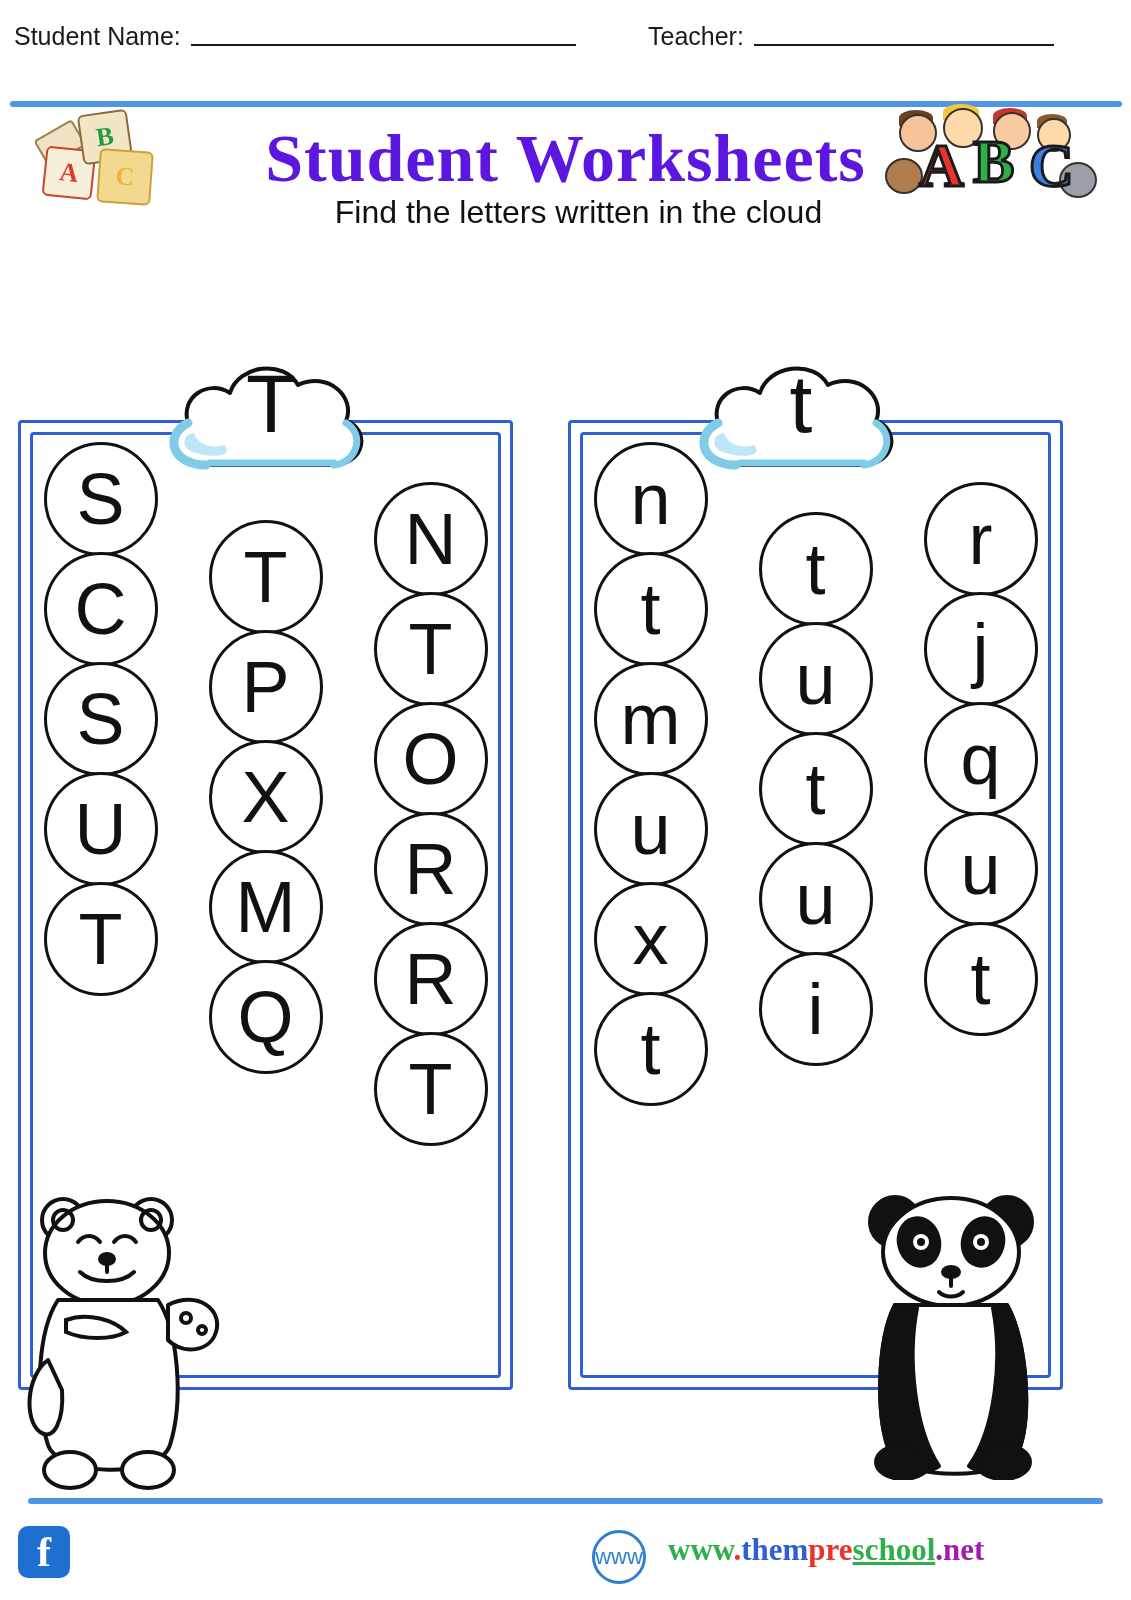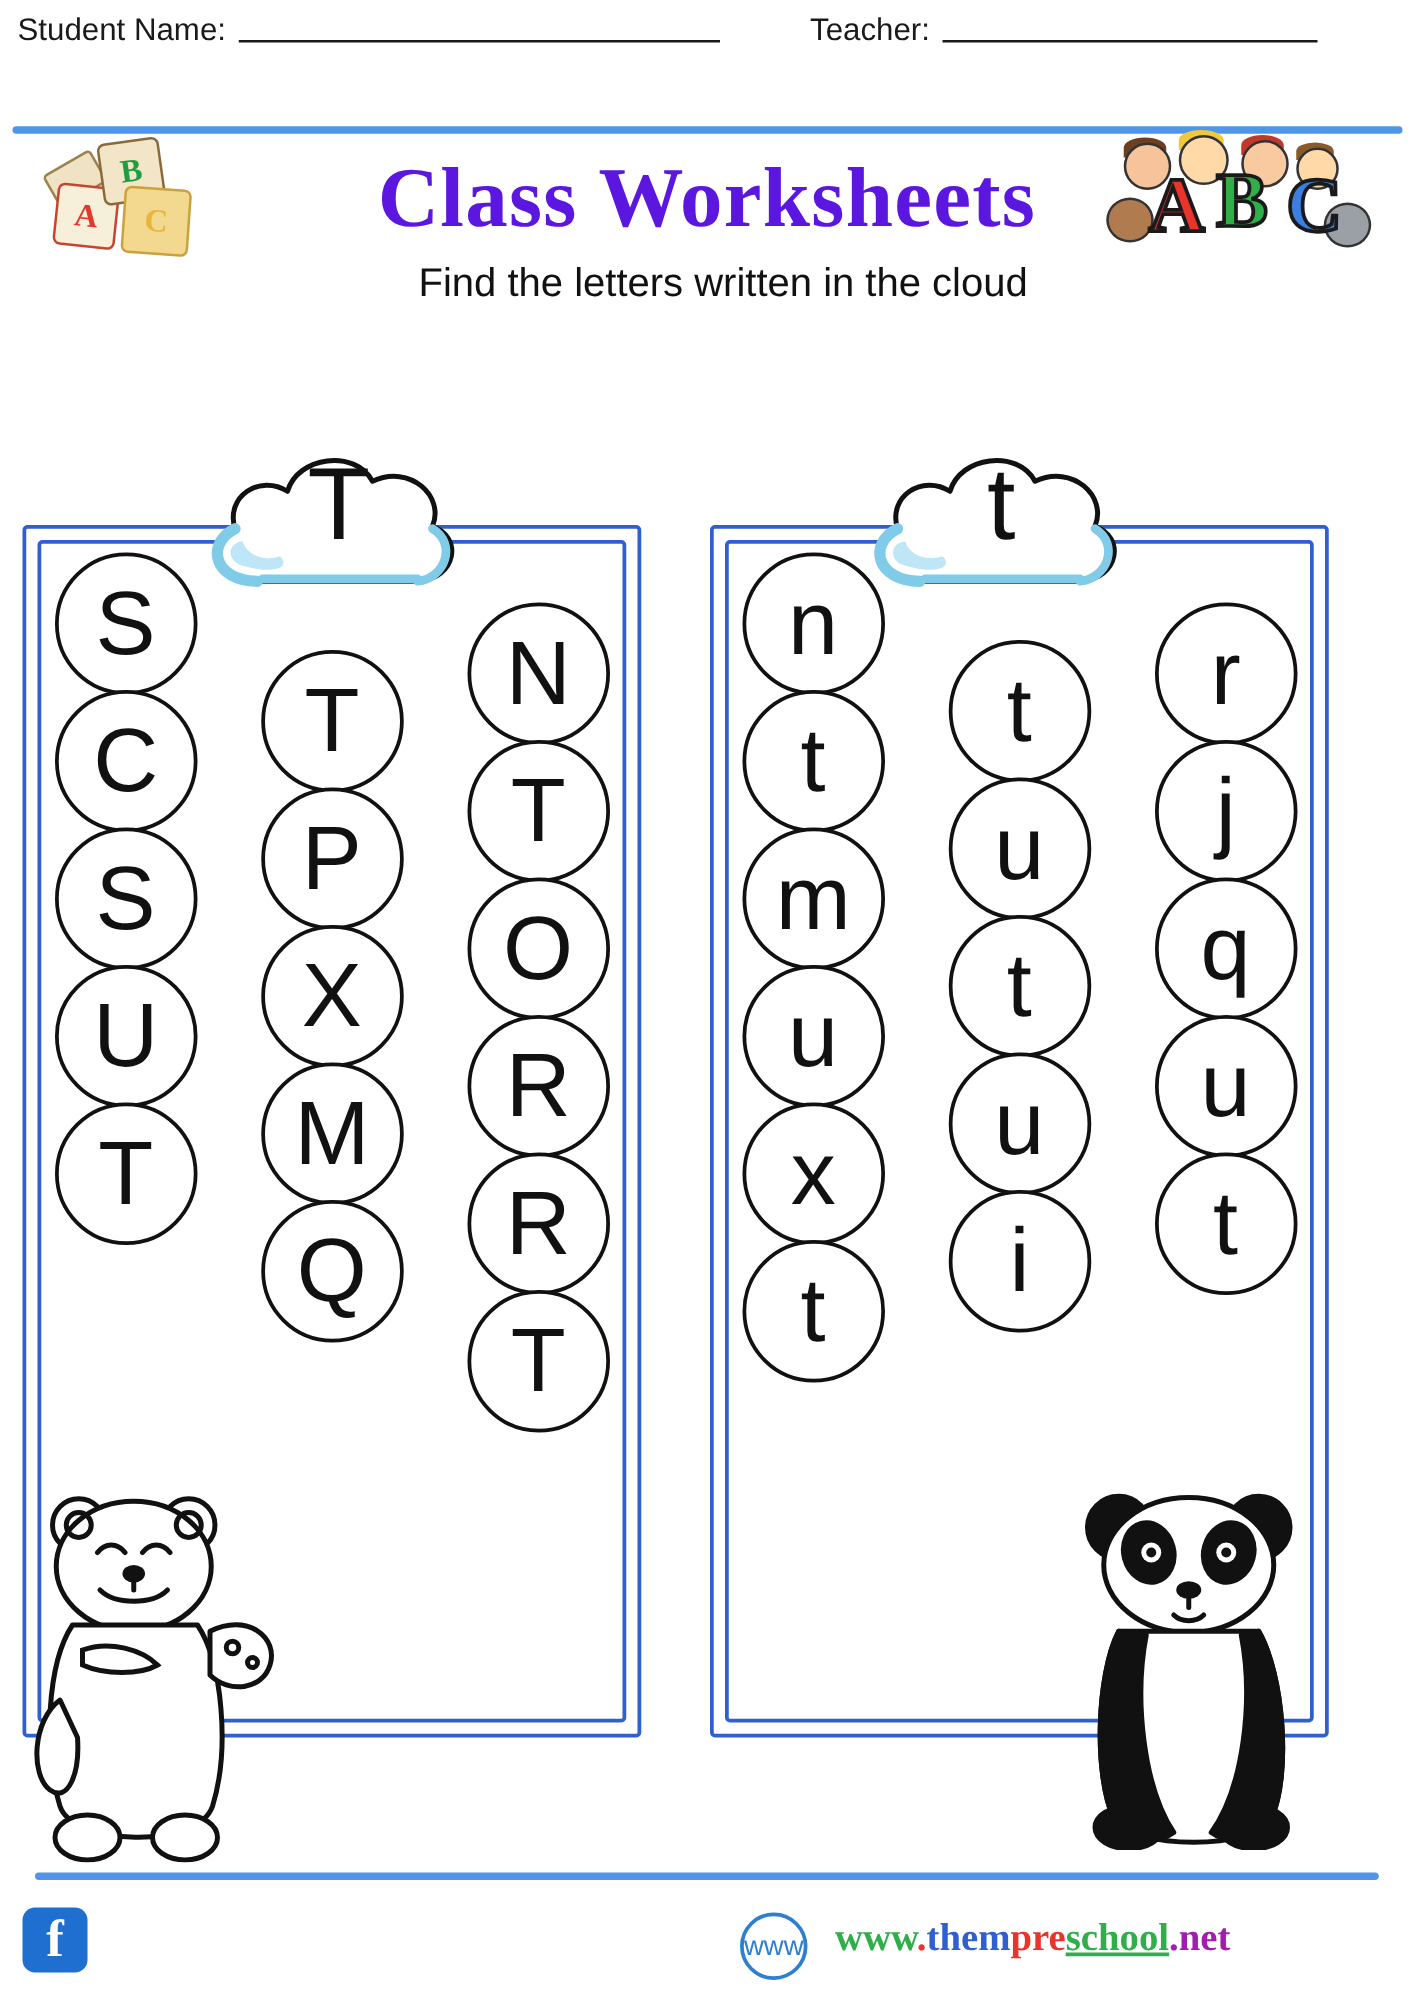--- a/index.html
+++ b/index.html
@@ -15,20 +15,21 @@
   .header-fields{
     position:absolute;left:0;top:0;width:1131px;height:96px;
   }
   .field{
     position:absolute;
     display:flex;align-items:flex-end;
   }
   .field .lbl{
     font-size:25px;color:#1a1a1a;white-space:nowrap;
     font-family:"Liberation Sans", sans-serif;
+    margin-top:12px;
   }
   .field .line{
     border-bottom:2.5px solid #1a1a1a;
     margin-left:10px;margin-bottom:5px;
   }
   #f-student{left:14px;top:10px;}
   #f-student .line{width:385px;}
   #f-teacher{left:648px;top:10px;}
   #f-teacher .line{width:300px;}
   #f-class{left:14px;top:55px;}
@@ -50,21 +51,21 @@
     font-family:"Liberation Serif", serif;
     font-weight:bold;
     font-size:68px;
     color:#5b16e0;
     letter-spacing:1px;
     margin:0;
     line-height:1;
     padding-top:12px;
   }
   .subtitle{
-    font-size:32px;color:#111;line-height:1.3;margin-top:14px;
+    font-size:32px;color:#111;line-height:1.3;
     font-family:"Liberation Sans", sans-serif;
     padding-left:26px;
   }
 
   
   .blocks{position:absolute;left:38px;top:110px;width:140px;height:95px;}
   .block{
     position:absolute;border-radius:6px;border:2px solid #8a6a3a;
     display:flex;align-items:center;justify-content:center;
     font-family:"Liberation Serif", serif;font-weight:bold;font-size:26px;
@@ -196,21 +197,21 @@
 <div class="top-rule"></div>
 
 <div class="blocks">
   <div class="block blk-stick"></div>
   <div class="block blk-a">A</div>
   <div class="block blk-b">B</div>
   <div class="block blk-c">C</div>
 </div>
 
 <div class="title-wrap">
-  <div class="main-title">Class Worksheets</div>
+  <div class="main-title">Student Worksheets</div>
   <div class="subtitle">
     <div>Find the letters written in the cloud</div>
   </div>
 </div>
 
 <div class="abc-kids">
   <div class="kid-hair kh1"></div>
   <div class="kid kid1"></div>
   <div class="kid-hair kh2"></div>
   <div class="kid kid2"></div>

